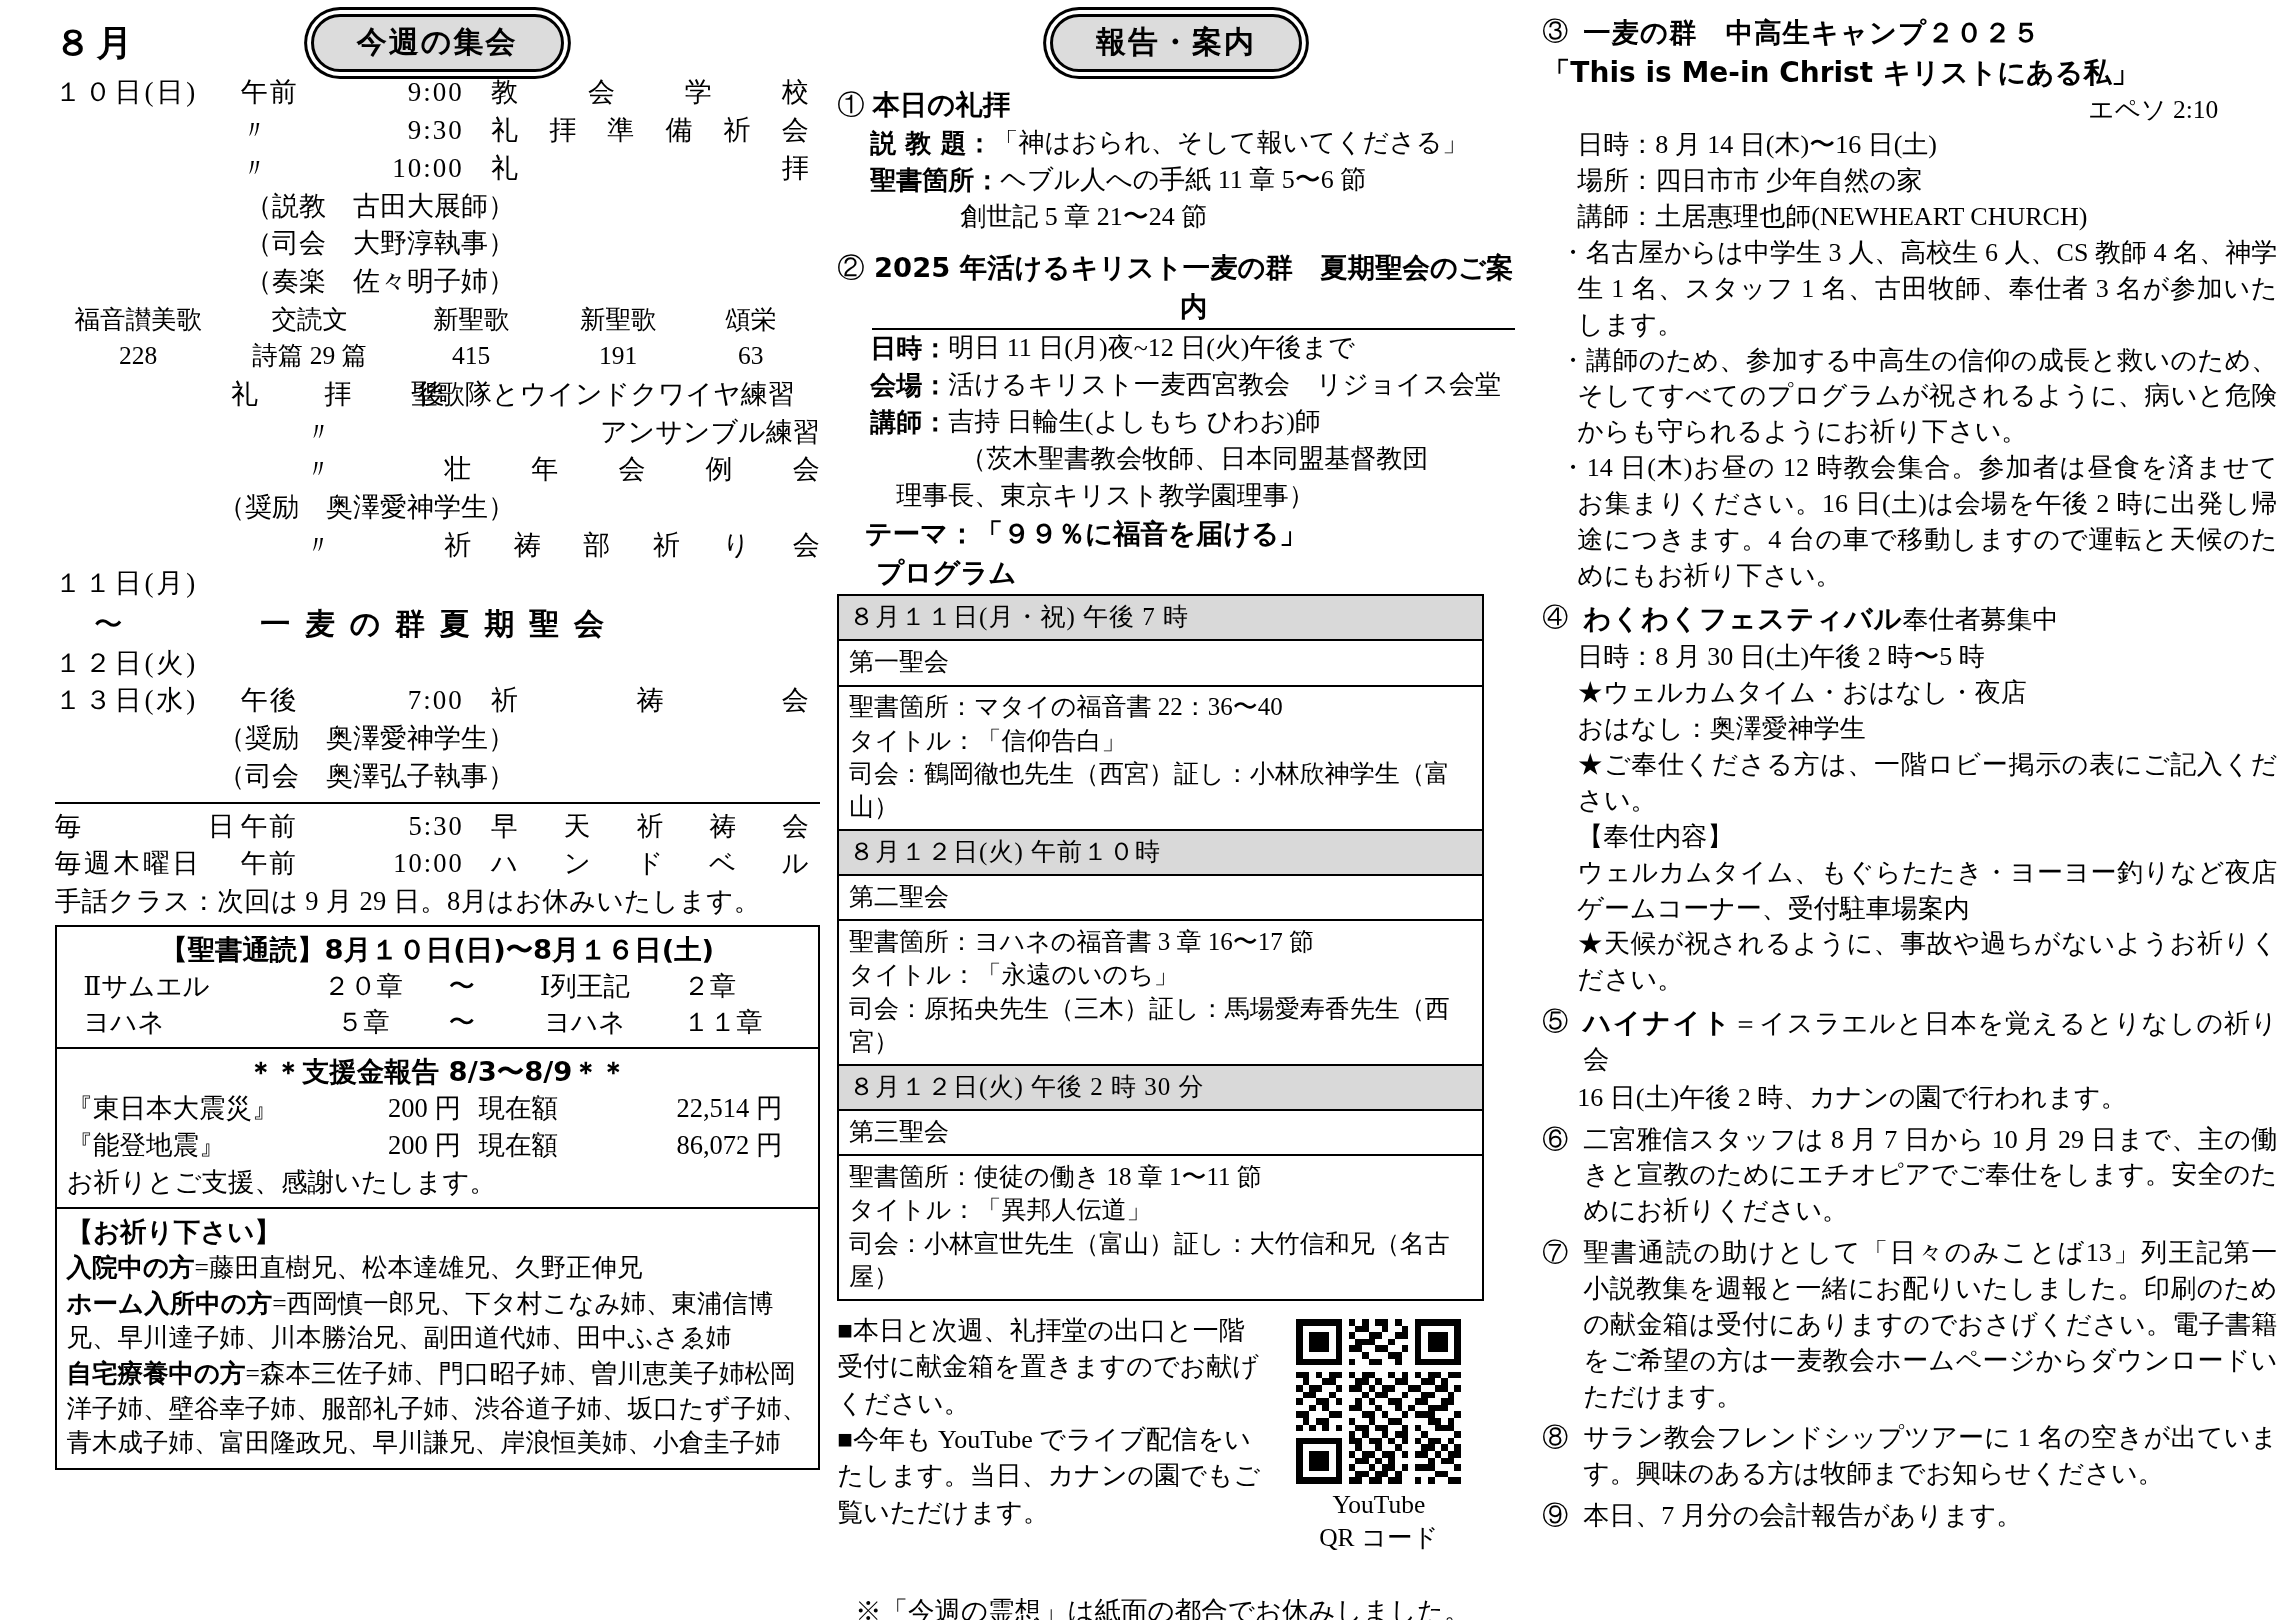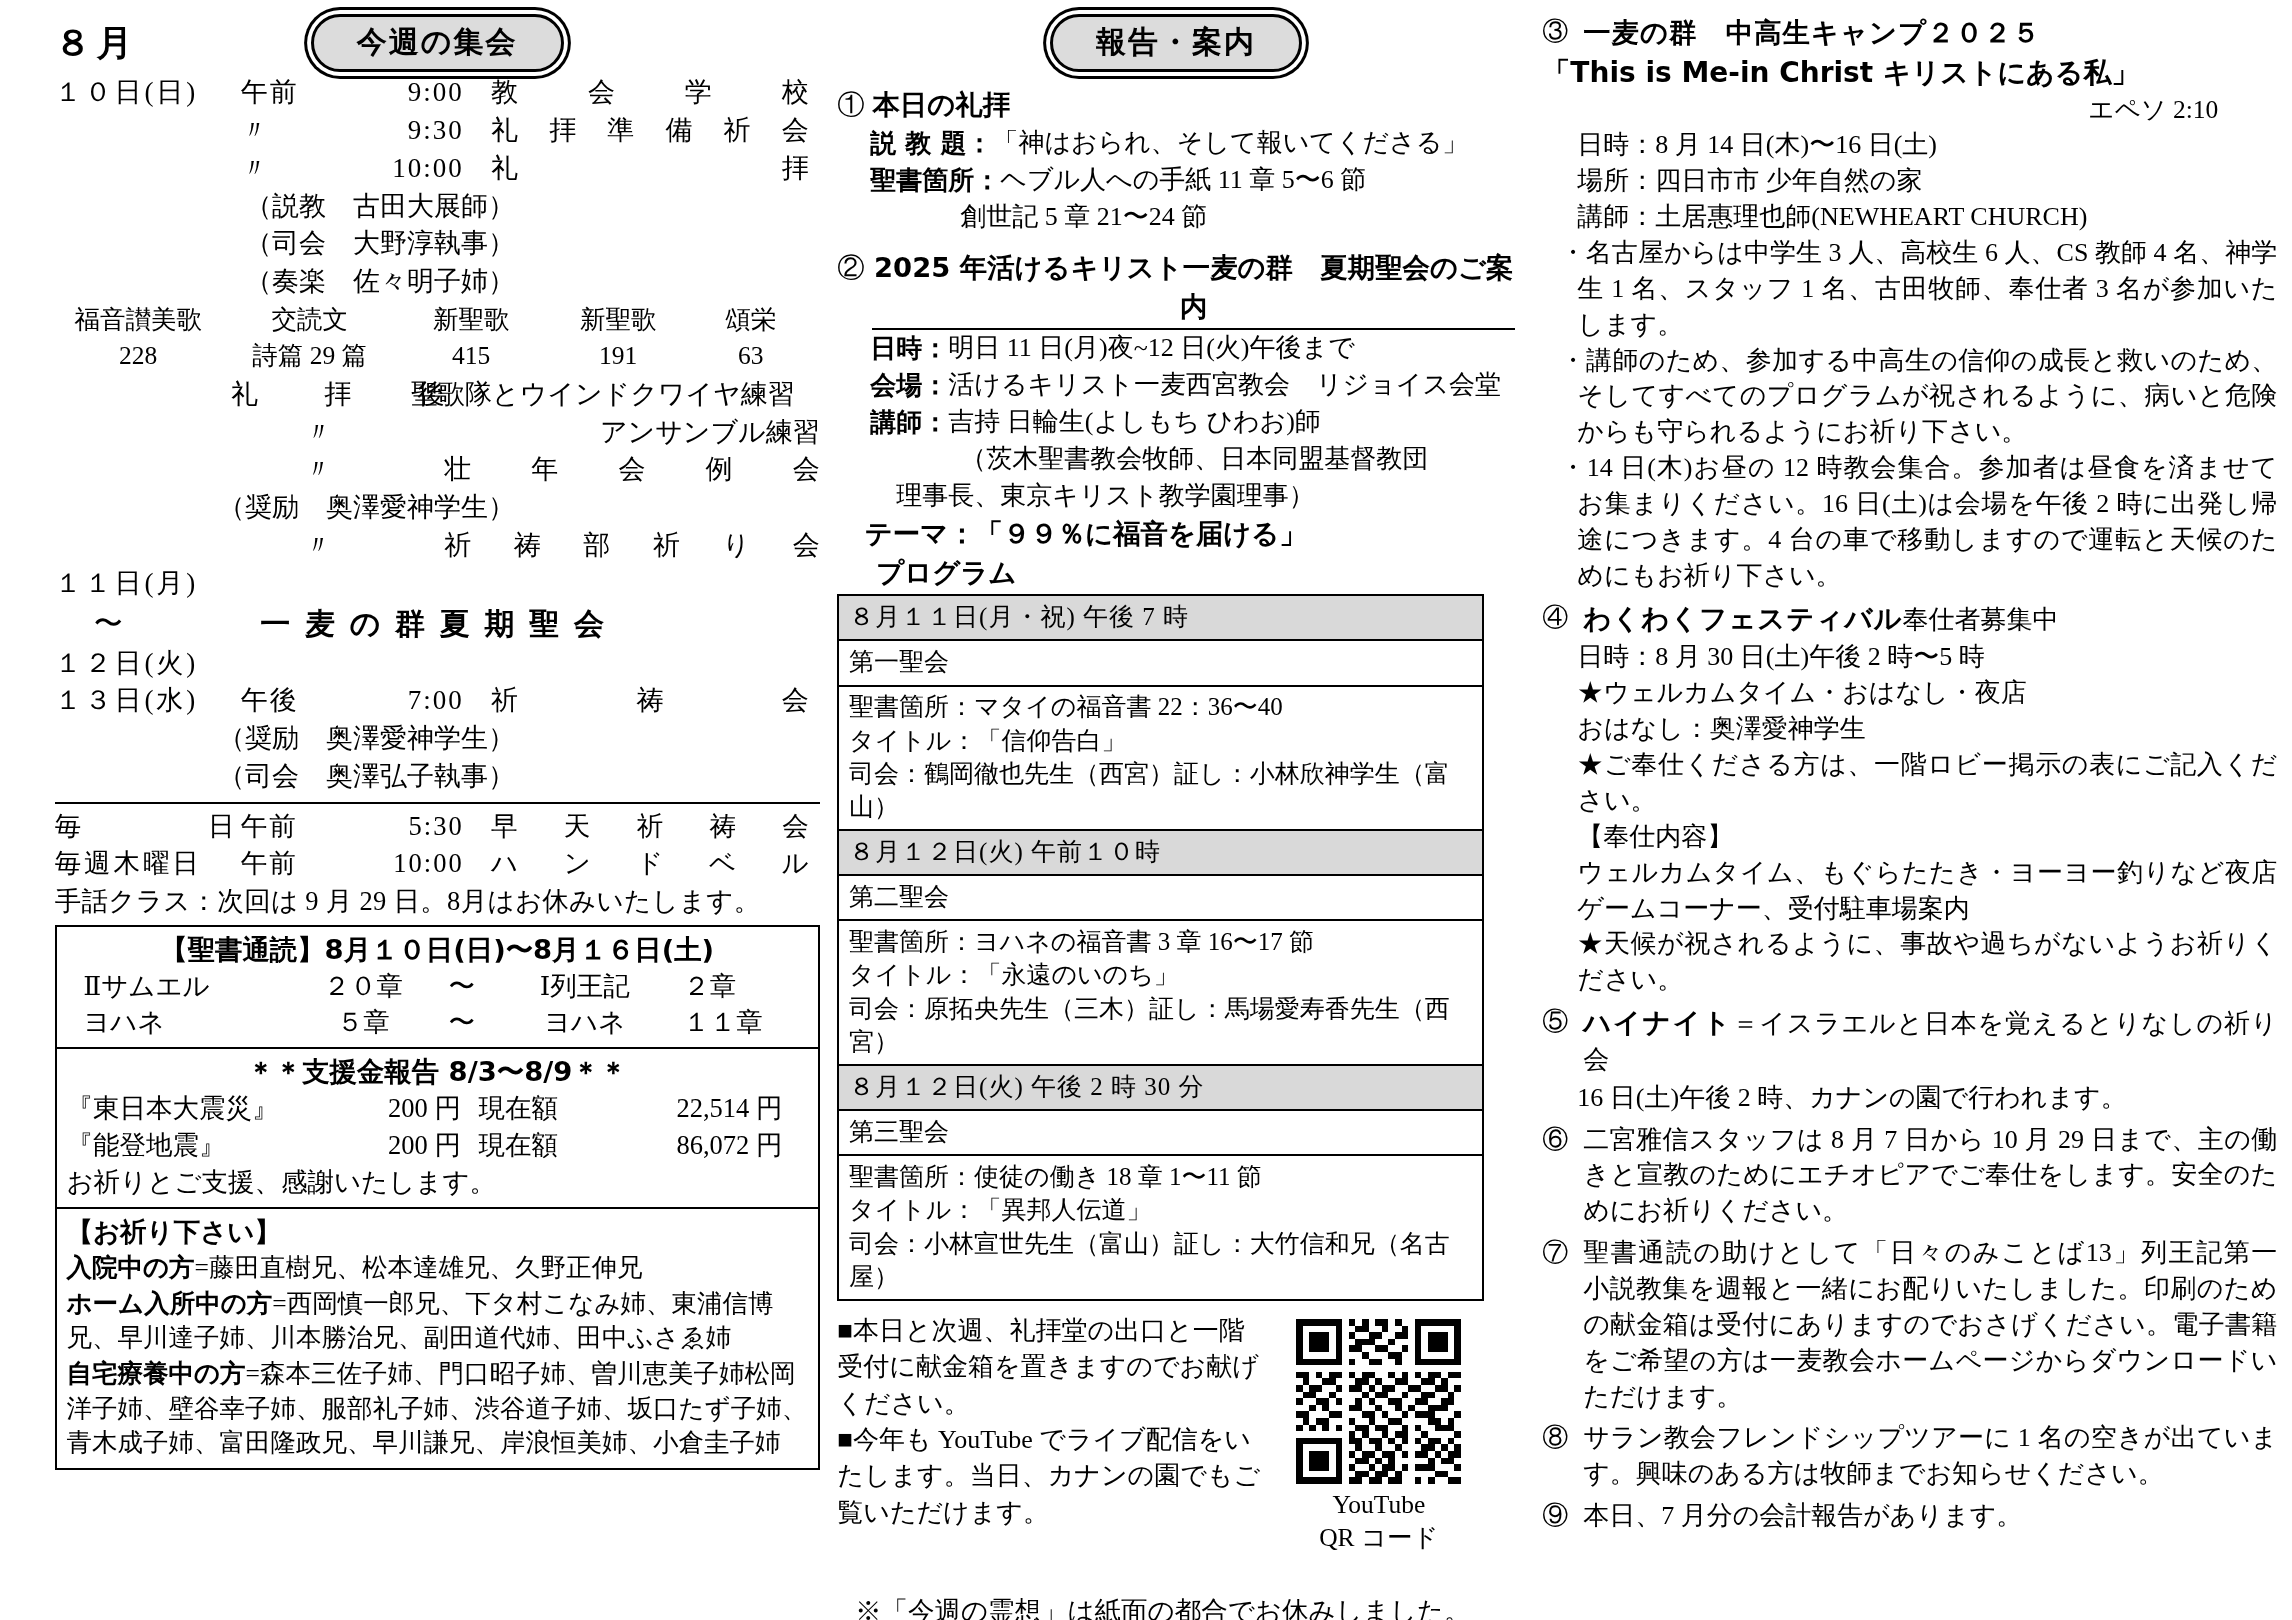--- a/index.html
+++ b/index.html
@@ -44,21 +44,21 @@
   
   .month {
     font-family: Liberation Sans, sans-serif;
     font-weight: bold;
     font-size: 36px;
     letter-spacing: 5.9px;
     margin-top: -53px;
     margin-bottom: 5.9px;
   }
   .sched { font-size: 27px; line-height: 1.40; }
-  .srow { display: flex; align-items: center; white-space: nowrap; }
+  .srow { display: flex; align-items: flex-end; white-space: nowrap; }
   .c-date  { width: 186px; letter-spacing: 2.9px; }
   .c-ampm  { width: 94px; text-align: left; letter-spacing: 2px;}
   .c-time  { width: 129px; text-align: right; letter-spacing: 2px;}
   .c-event { width: 345px; text-align: justify; padding-left: 27.4px; }
   .c-event.sp { text-align-last: justify; }
   .c-note  { width: 470px; text-align: right; padding-right: 9.8px;}
 
   .hymnrow { display: flex; font-size: 25.5px; margin-top: 2px; line-height:1.35;}
   .hymnrow > div { text-align: center; }
   .h1 { width: 167px; } .h2 { width: 176px; }

